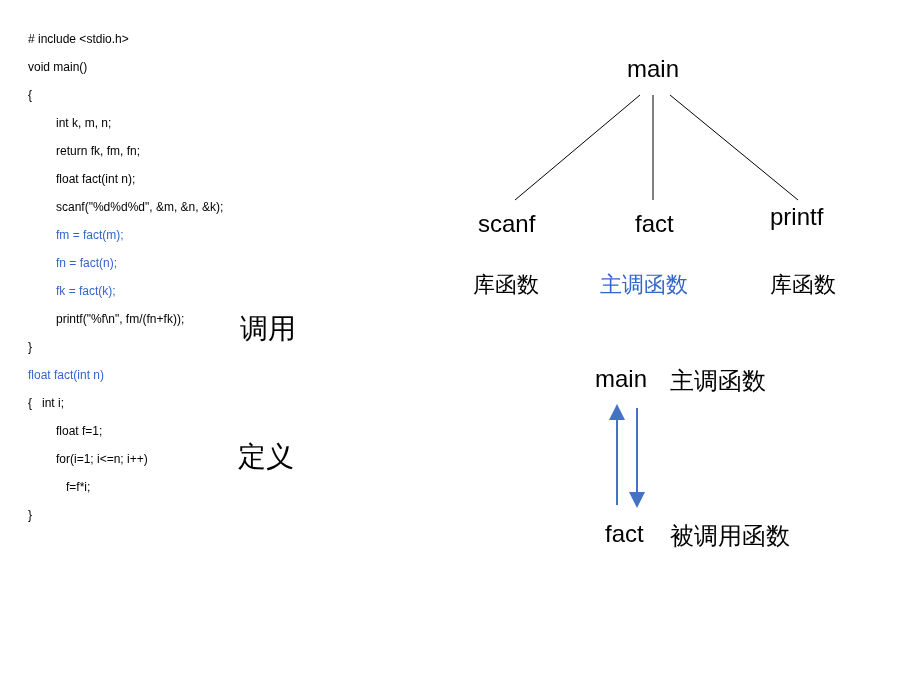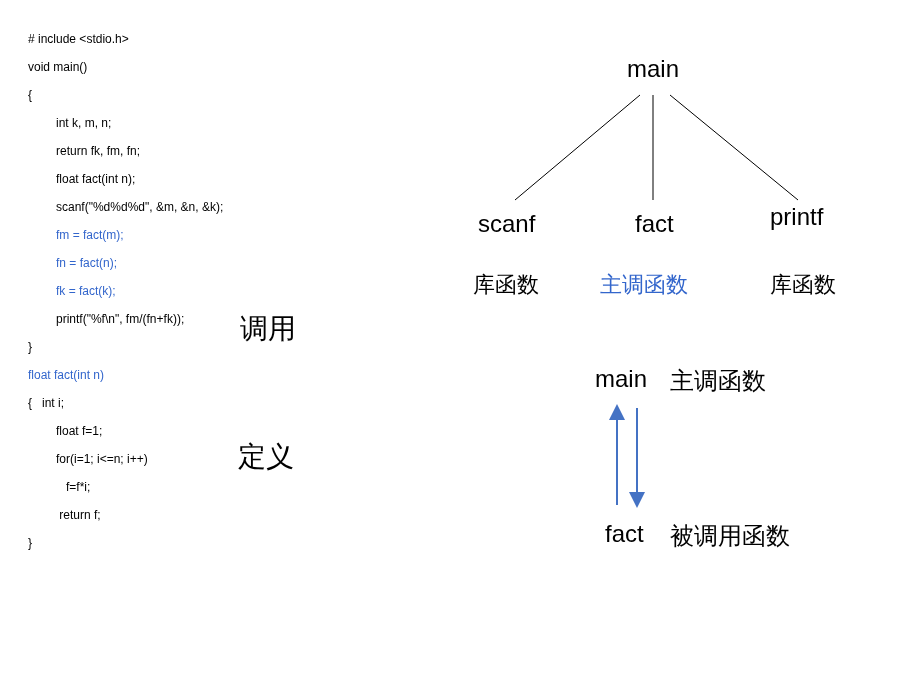--- a/index.html
+++ b/index.html
@@ -91,21 +91,20 @@
   <div class="code-line code-blue indent1">fn = fact(n);</div>
   <div class="code-line code-blue indent1">fk = fact(k);</div>
   <div class="code-line indent1">printf("%f\n", fm/(fn+fk));</div>
   <div class="code-line">}</div>
   <div class="code-line code-blue">float fact(int n)</div>
   <div class="code-line">{   int i;</div>
   <div class="code-line indent1">float f=1;</div>
   <div class="code-line"></div>
   <div class="code-line indent1">for(i=1; i&lt;=n; i++)</div>
   <div class="code-line indent1">   f=f*i;</div>
-  <div class="code-line indent1"> return f;</div>
   <div class="code-line">}</div>
 </div>
 
 <div class="annotation" style="left:240px; top:310px;">调用</div>
 <div class="annotation" style="left:238px; top:438px;">定义</div>
 
 <div class="diagram-area">
   <div class="node-label" style="left:187px; top:15px;">main</div>
   <svg style="left:0; top:0;" width="460" height="200">
     <line x1="200" y1="55" x2="75" y2="160" stroke="#000" stroke-width="1"></line>

